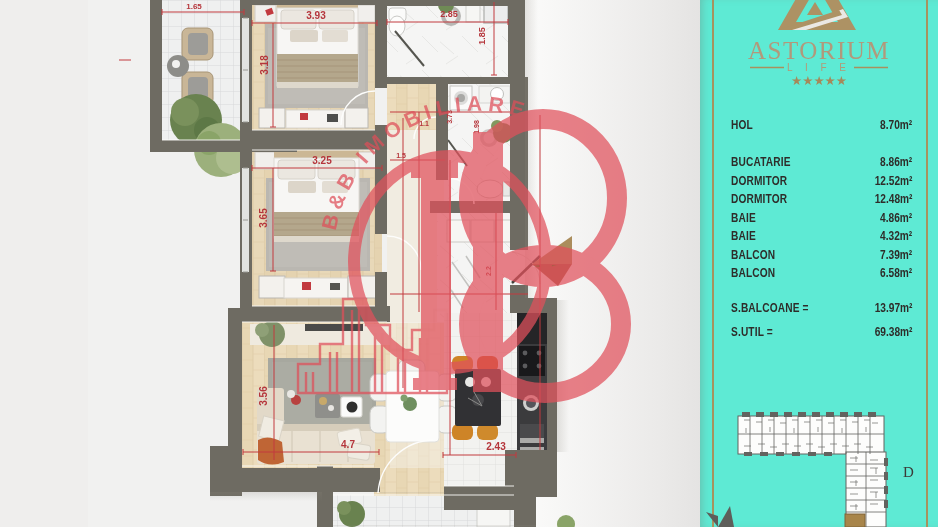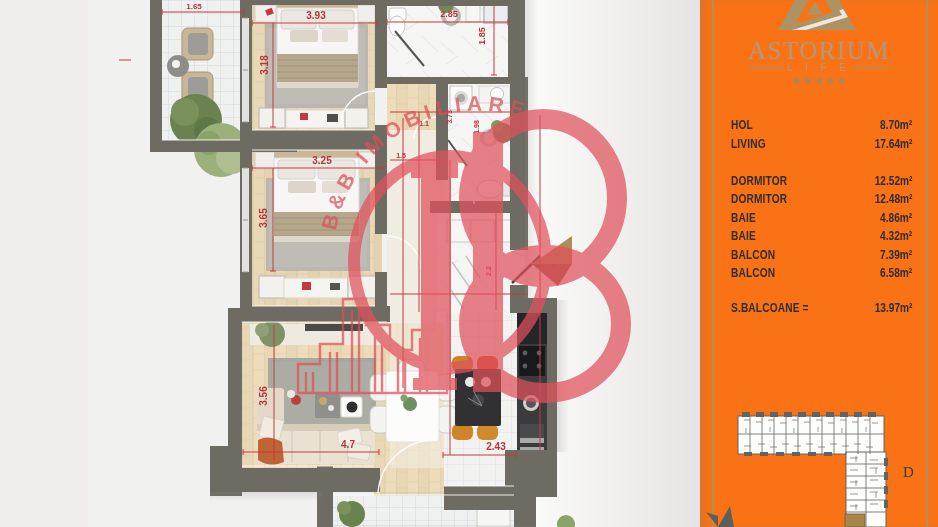--- a/index.html
+++ b/index.html
@@ -1,17 +1,17 @@
 <!DOCTYPE html>
 <html><head><meta charset="utf-8">
 <style>
 html,body{margin:0;padding:0;width:938px;height:527px;overflow:hidden;background:#efeeed;font-family:"Liberation Sans",sans-serif;}
 #stage{position:relative;width:938px;height:414px;}
 #plan{position:absolute;left:0;top:0;}
-#side{position:absolute;left:700px;top:0;width:238px;height:527px;background:#f97316;box-shadow:inset 6px 0 8px -4px rgba(120,115,105,.35);}
+#side{position:absolute;left:700px;top:0;width:238px;height:527px;background:#5eead4;box-shadow:inset 6px 0 8px -4px rgba(120,115,105,.35);}
 .gline{position:absolute;top:0;bottom:0;width:2px;background:#a6935f;}
 .row{position:absolute;left:31px;right:26px;height:16px;color:#2e2d2a;}
 .lab{position:absolute;left:0;top:0;font-weight:bold;font-size:13px;transform:scaleX(.78);transform-origin:0 50%;white-space:nowrap;letter-spacing:.2px;}
 .val{position:absolute;right:0;top:0;font-weight:bold;font-size:13px;transform:scaleX(.78);transform-origin:100% 50%;white-space:nowrap;}
 </style></head><body>
 <div id="stage">
 <svg id="plan" width="938" height="527" viewBox="0 0 938 527">
 <defs>
 <linearGradient id="gapg" x1="0" y1="0" x2="1" y2="0">
  <stop offset="0" stop-color="#fbfbfa"></stop>
@@ -391,23 +391,23 @@
 <text x="203" y="477" font-family="Liberation Serif, serif" font-size="15" fill="#3b3b38">D</text>
 <g fill="#5e5e5a">
 <polygon points="18,527 30,506 34,527"></polygon>
 <polygon points="18,527 6,512 18,516"></polygon>
 </g>
 </svg>
 <div class="row" style="top:117px">
         <span class="lab">HOL</span>
         <span class="val">8.70m²</span>
       </div>
-<div class="row" style="top:135.5px">
-        <span class="lab">LIVING</span>
-        <span class="val">17.64m²</span>
+<div class="row" style="top:154px">
+        <span class="lab">BUCATARIE</span>
+        <span class="val">8.86m²</span>
       </div>
 <div class="row" style="top:172.5px">
         <span class="lab">DORMITOR</span>
         <span class="val">12.52m²</span>
       </div>
 <div class="row" style="top:191px">
         <span class="lab">DORMITOR</span>
         <span class="val">12.48m²</span>
       </div>
 <div class="row" style="top:209.5px">
@@ -423,14 +423,18 @@
         <span class="val">7.39m²</span>
       </div>
 <div class="row" style="top:265px">
         <span class="lab">BALCON</span>
         <span class="val">6.58m²</span>
       </div>
 <div class="row" style="top:300px">
         <span class="lab">S.BALCOANE =</span>
         <span class="val">13.97m²</span>
       </div>
+<div class="row" style="top:323.5px">
+        <span class="lab">S.UTIL =</span>
+        <span class="val">69.38m²</span>
+      </div>
 </div>
 </div>
 
 </body></html>

